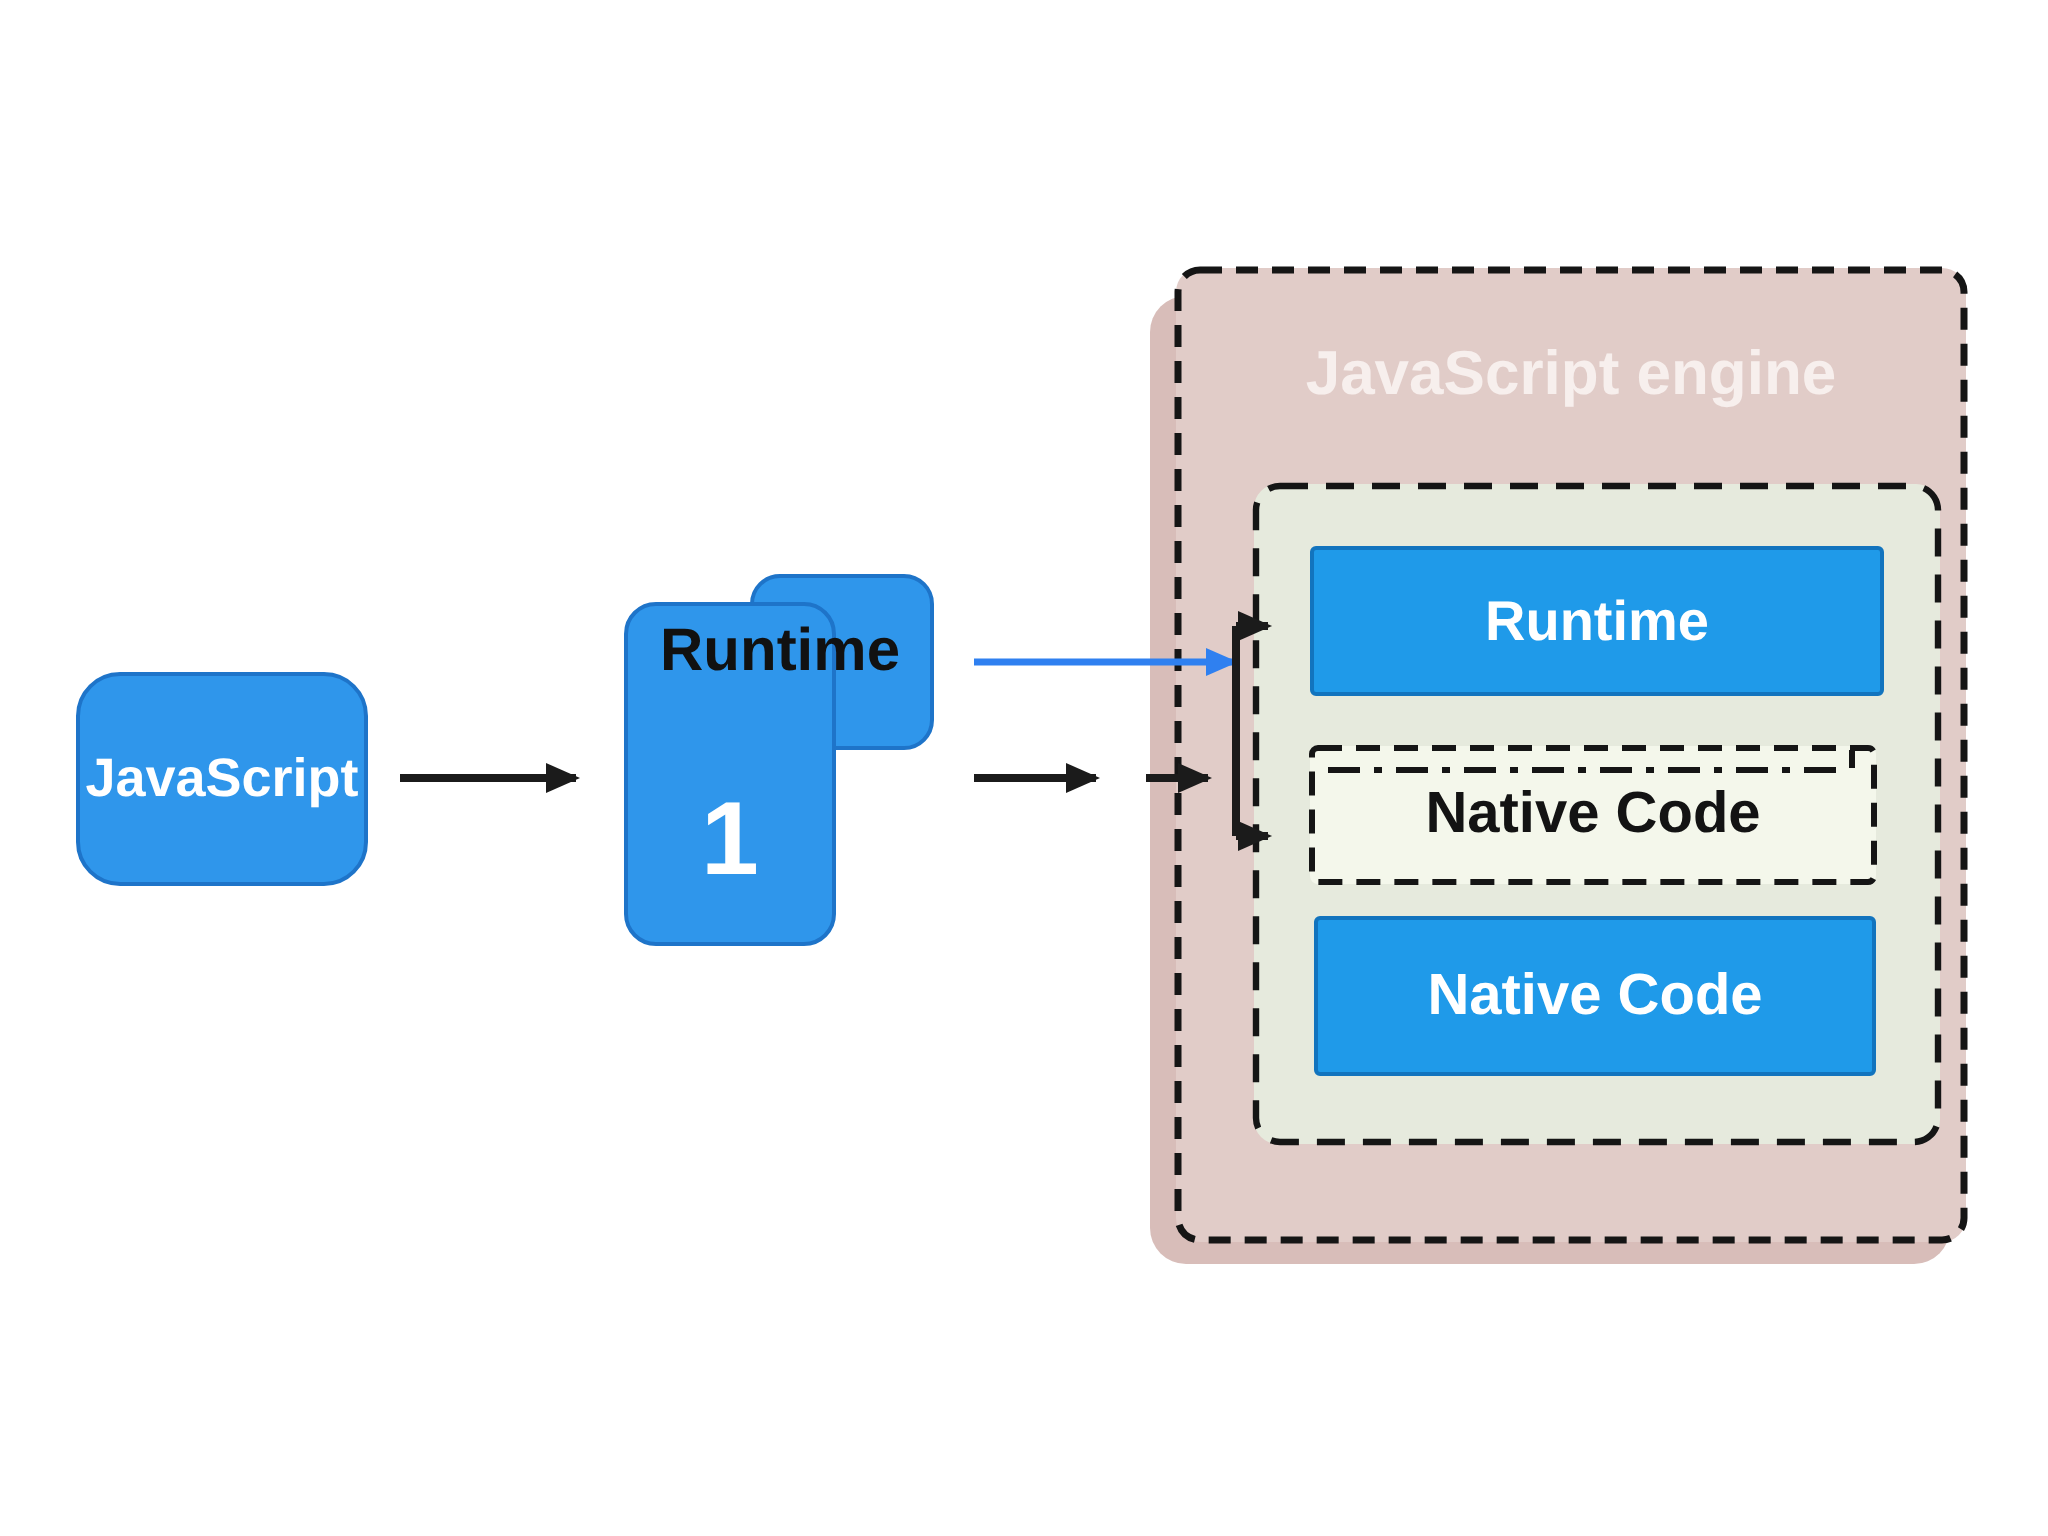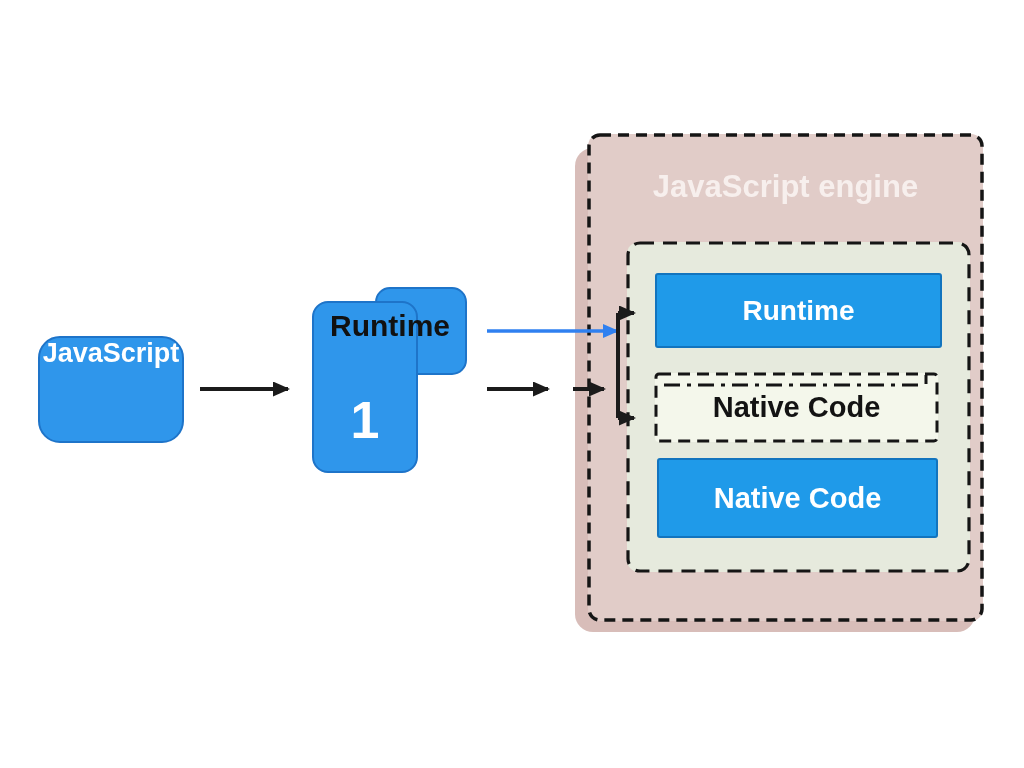--- a/index.html
+++ b/index.html
@@ -14,21 +14,21 @@
     width:1024px;height:768px;background:#ffffff;overflow:hidden;
     font-family:"Liberation Sans", sans-serif;
     -webkit-font-smoothing:antialiased;
   }
   .canvas{position:relative;width:1024px;height:768px;}
   .abs{position:absolute;}
   
   .js-box{
     left:38px;top:336px;width:146px;height:107px;
     background:var(--box-blue);border:2px solid var(--box-blue-border);
-    border-radius:22px;display:flex;align-items:flex-start;justify-content:center;
+    border-radius:22px;display:flex;align-items:center;justify-content:center;
     box-sizing:border-box;z-index:1;
   }
   .js-box span{color:#fff;font-weight:700;font-size:27px;}
   .stack-back{
     left:375px;top:287px;width:92px;height:88px;
     background:var(--box-blue);border:2px solid var(--box-blue-border);
     border-radius:15px;box-sizing:border-box;z-index:1;
   }
   .stack-front{
     left:312px;top:301px;width:106px;height:172px;

